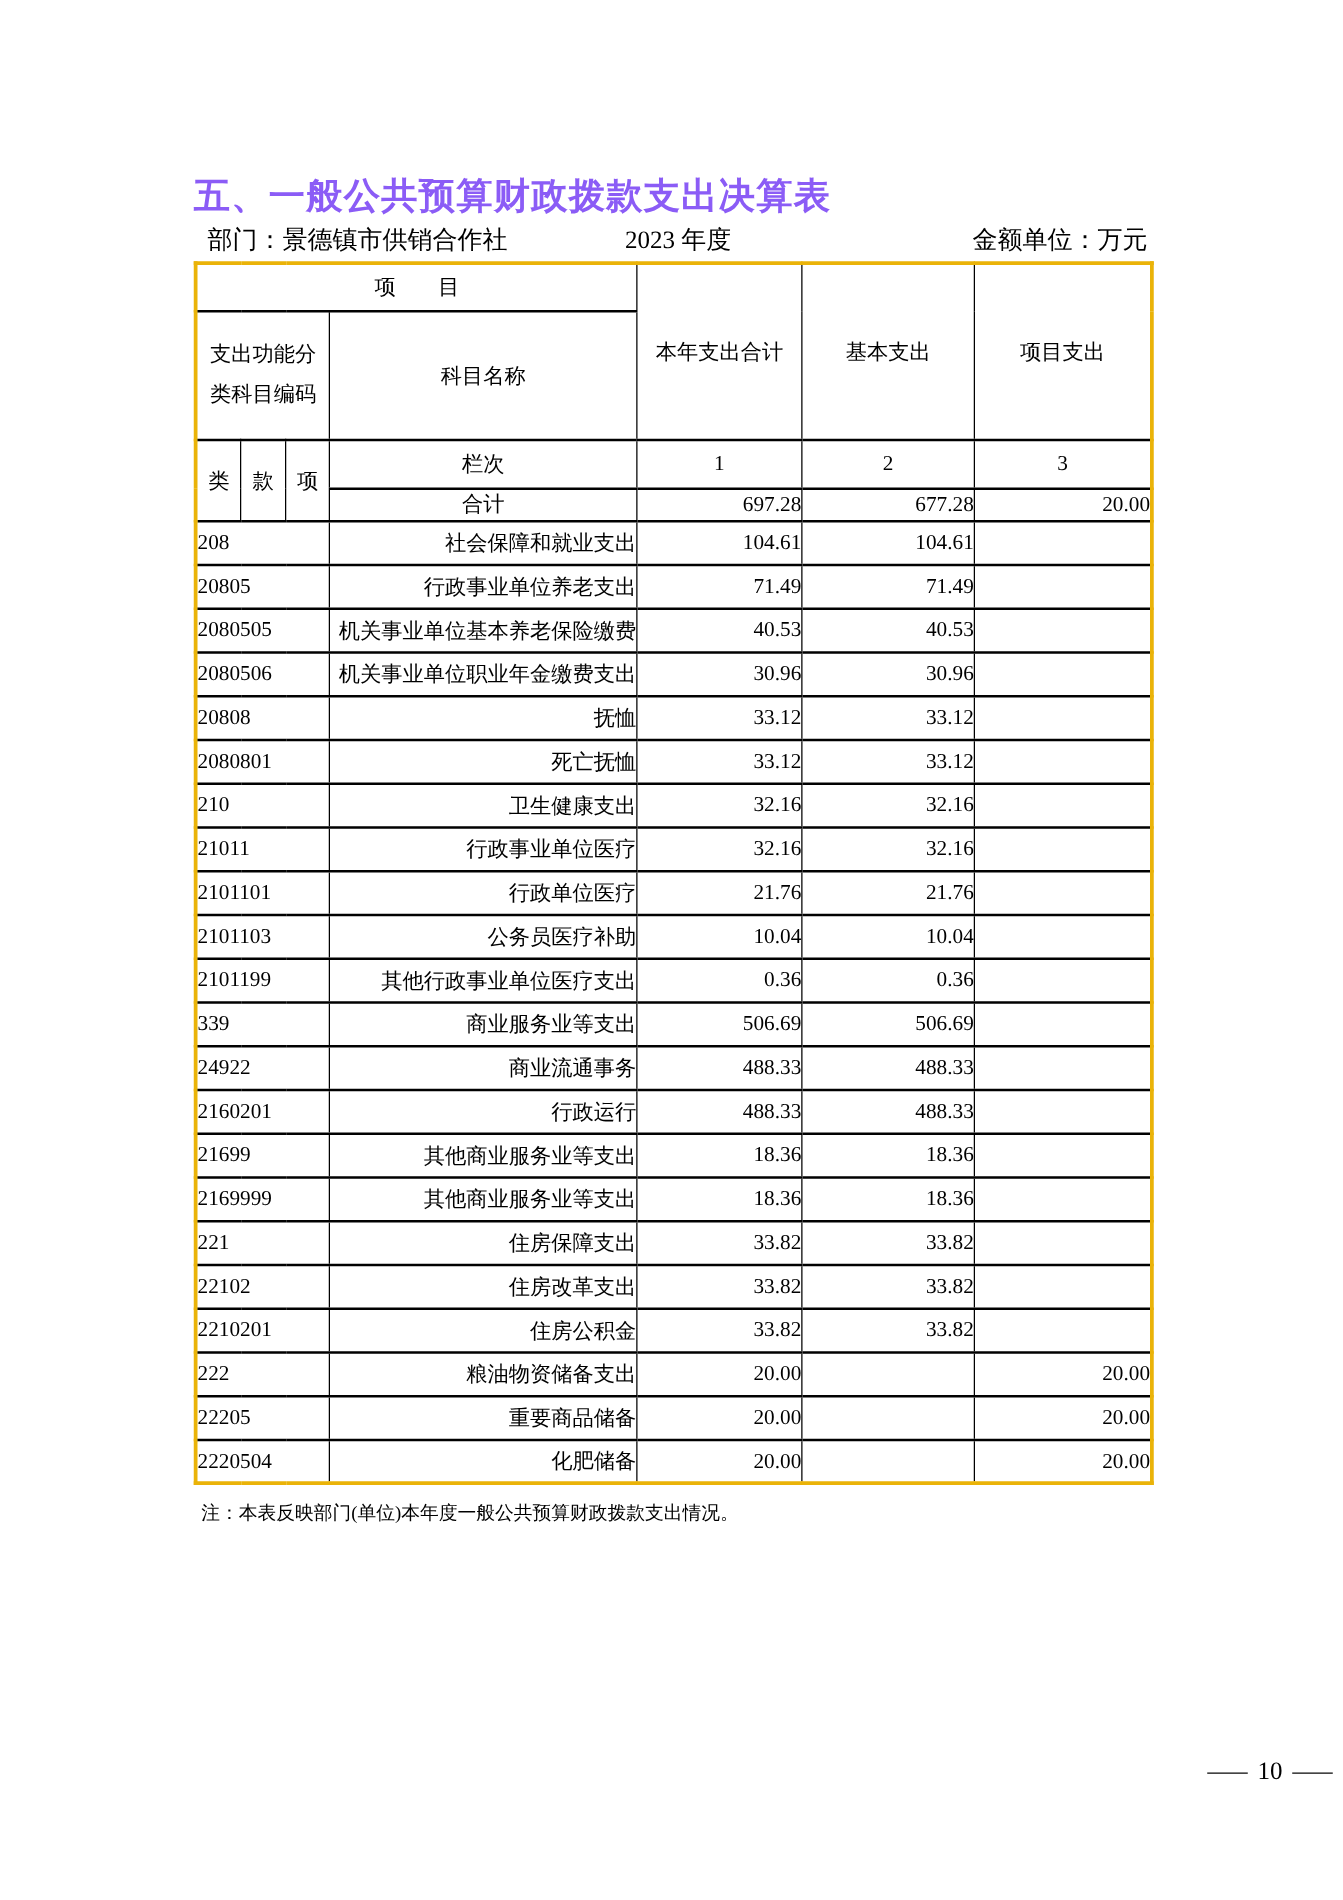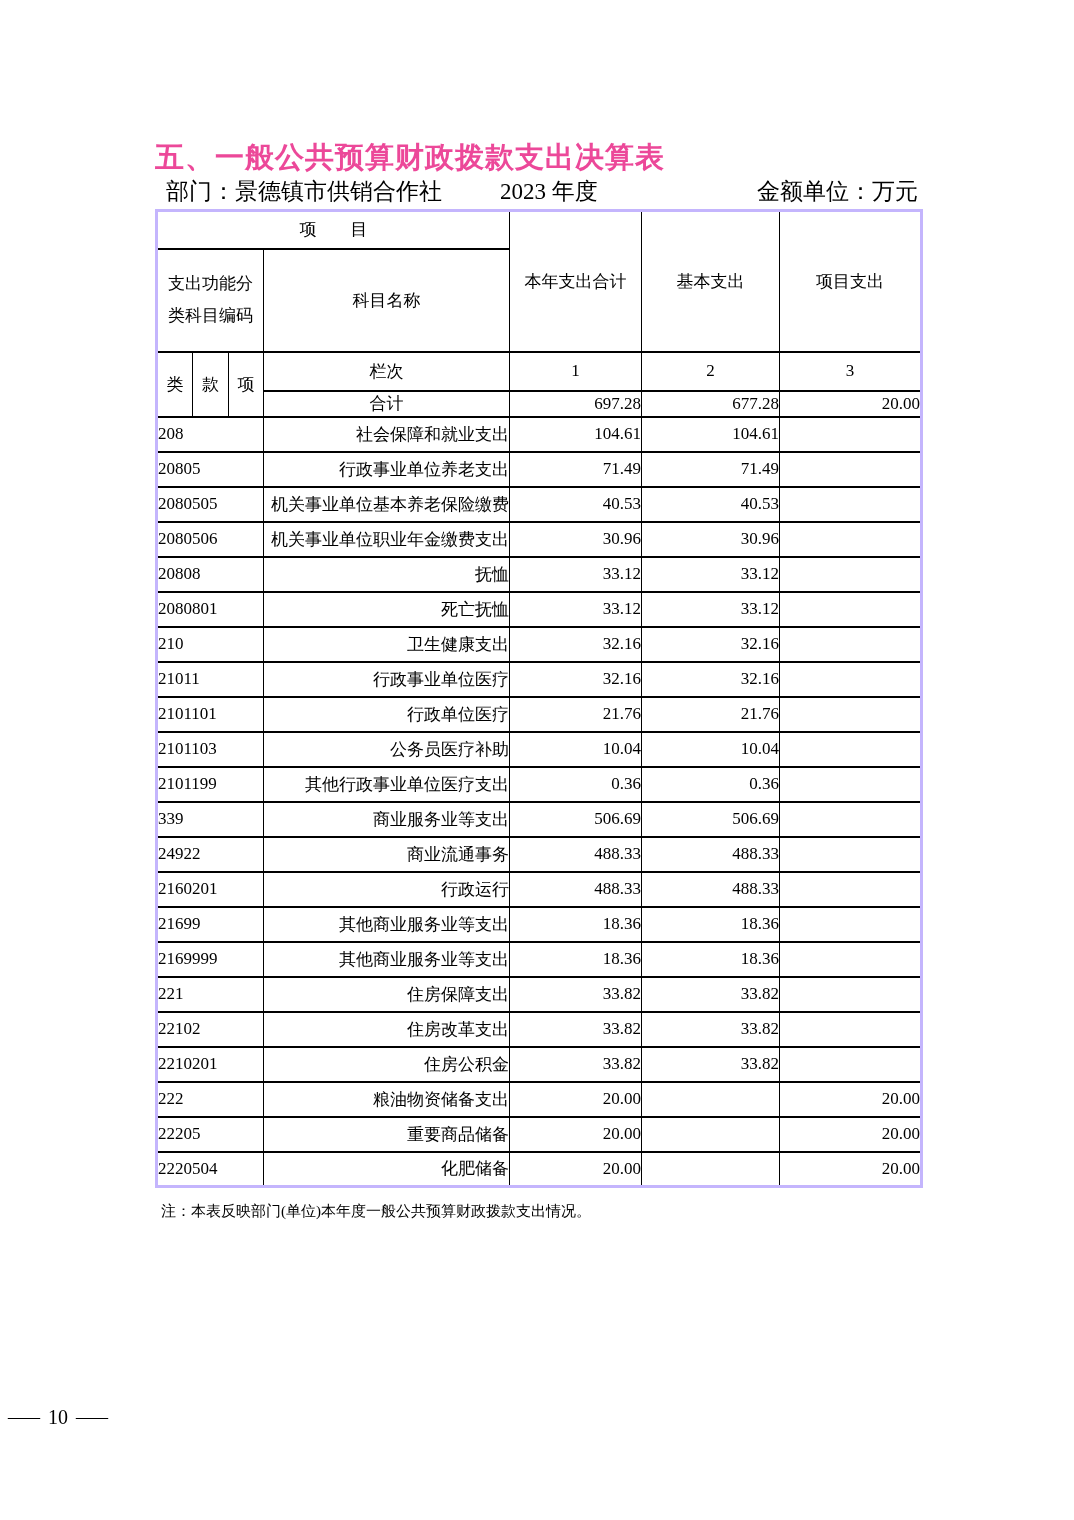--- a/index.html
+++ b/index.html
@@ -18,46 +18,46 @@
     width: 765px;
   }
   .doc-title {
     margin: 0;
     padding-top: 140px;
     font-family: Liberation Sans, sans-serif;
     font-weight: bold;
     font-size: 29px;
     line-height: 34px;
     letter-spacing: 1px;
-    color: #ec4899;
+    color: #8b5cf6;
   }
   .form-code {
     margin-top: 14px;
     text-align: right;
     padding-right: 2px;
     font-size: 17px;
     line-height: 20px;
   }
   .meta-line {
     position: relative;
     height: 24px;
     margin-top: 6px;
-    font-size: 23px;
+    font-size: 20px;
     line-height: 24px;
   }
   .meta-dept { position: absolute; left: 11px; top: 0; }
   .meta-year { position: absolute; left: 345px; top: 0; }
   .meta-unit { position: absolute; right: 2px; top: 0; }
 
   table.budget {
     margin-top: 5px;
     border-collapse: collapse;
     table-layout: fixed;
     width: 765px;
-    border: 3px solid #c4b5fd;
+    border: 3px solid #eab308;
   }
   table.budget td {
     border-top: 2px solid #000;
     border-bottom: 2px solid #000;
     border-left: 1.5px solid #000;
     border-right: 1.5px solid #000;
     font-size: 17px;
     padding: 0;
     overflow: hidden;
     white-space: nowrap;
@@ -76,21 +76,21 @@
   .table-note {
     margin-top: 13px;
     padding-left: 6px;
     font-size: 15px;
     line-height: 20px;
   }
   .page-footer {
     position: absolute;
     left: 0; top: 1404px;
     width: 1074px;
-    text-align: left;
+    text-align: right;
     font-size: 20px;
     line-height: 26px;
   }
   .page-footer .dash { display: inline-block; margin: 0 14px; transform: scaleX(1.6); }
 </style>
 </head>
 <body>
 
 <div class="content">
 

